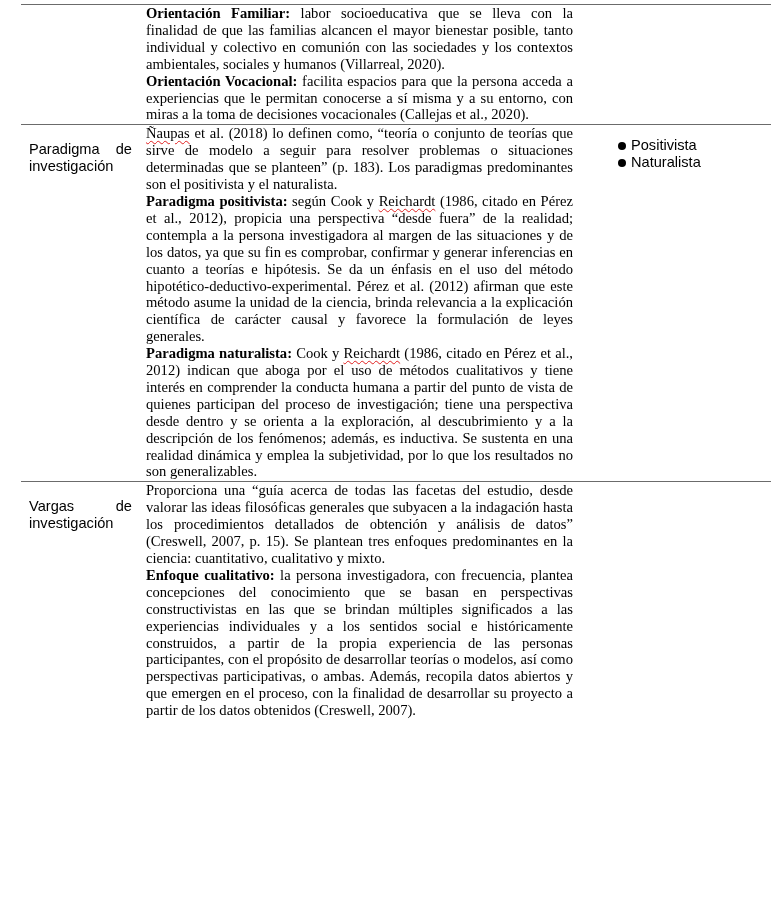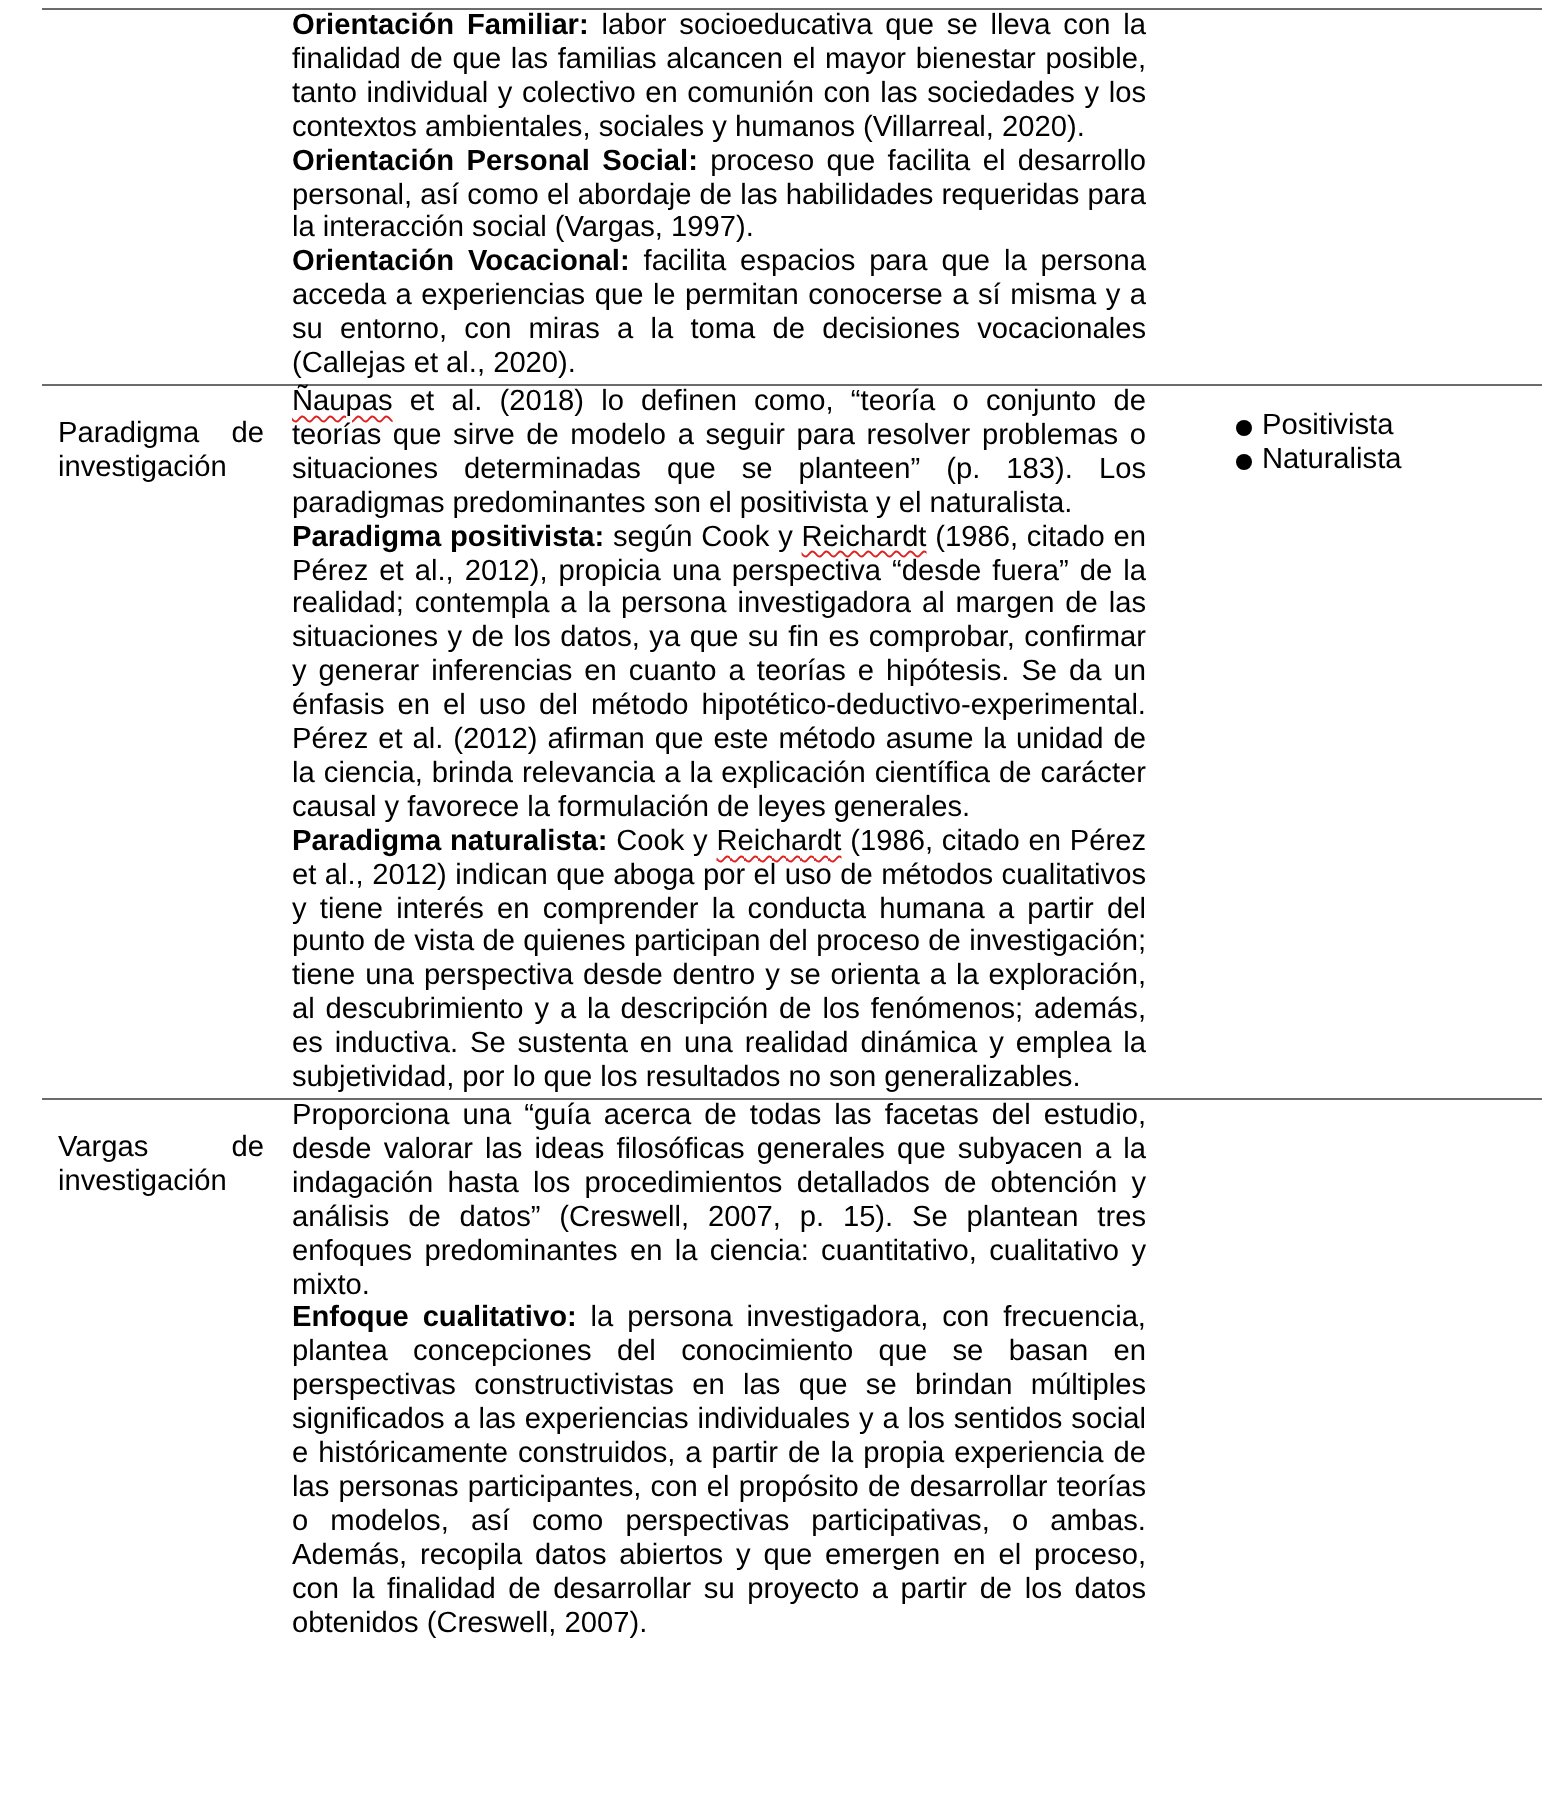--- a/index.html
+++ b/index.html
@@ -11,37 +11,36 @@
   .row { position: relative; border-top: 1.5px solid #6b6b6b; }
   .cell-left {
     position: absolute; left: 8px; top: 16px; width: 103px;
     text-align: justify; text-align-last: left; line-height: 16.9px;
   }
   .cell-left .jl { display: block; text-align: justify; text-align-last: justify; }
   .cell-mid {
     margin-left: 125px; width: 427px;
     text-align: justify; line-height: 16.9px; padding-bottom: 1px;
   }
-  .cell-mid p { margin: 0; }
+  .cell-mid p { margin: 0; font-family: Liberation Serif, serif; }
   .cell-right { position: absolute; left: 597px; top: 12px; line-height: 16.9px; }
   .bullet { display: flex; align-items: center; }
   .dot { display: inline-block; width: 8px; height: 8px; border-radius: 50%; background: #000; margin-right: 5px; margin-top: 1px; }
   b { font-weight: bold; }
   .spell { text-decoration: underline wavy #e02020; text-decoration-thickness: 1px; text-underline-offset: 2px; }
 </style>
 </head>
 <body>
 
 <div class="table">
 
   <div class="row">
     <div class="cell-left"></div>
     <div class="cell-mid">
       <p><b>Orientación Familiar:</b><span> labor socioeducativa que se lleva con la finalidad de que las familias alcancen el mayor bienestar posible, tanto individual y colectivo en comunión con las sociedades y los contextos ambientales, sociales y humanos (Villarreal, 2020).</span></p>
-      <p><b>Orientación Personal Social:</b><span> proceso que facilita el desarrollo personal, así como el abordaje de las habilidades requeridas para la interacción social (Vargas, 1997).</span></p>
       <p><b>Orientación Vocacional:</b><span> facilita espacios para que la persona acceda a experiencias que le permitan conocerse a sí misma y a su entorno, con miras a la toma de decisiones vocacionales (Callejas et al., 2020).</span></p>
     </div>
     <div class="cell-right"></div>
   </div>
 
   <div class="row">
     <div class="cell-left">
       <span class="jl">Paradigma de</span>
       <span>investigación</span>
     </div>

